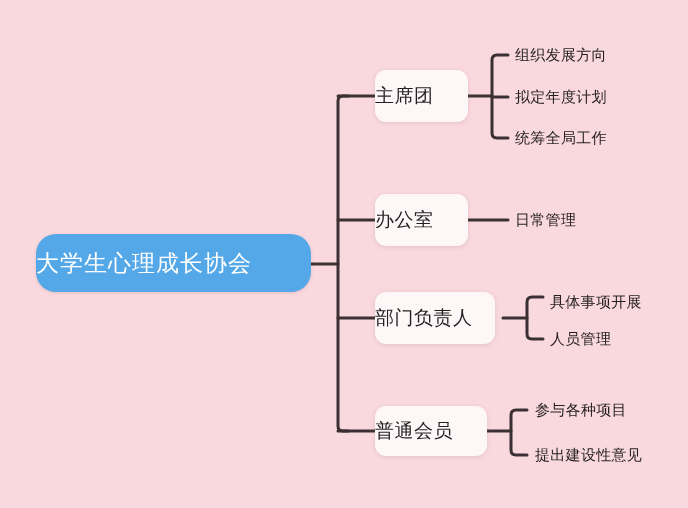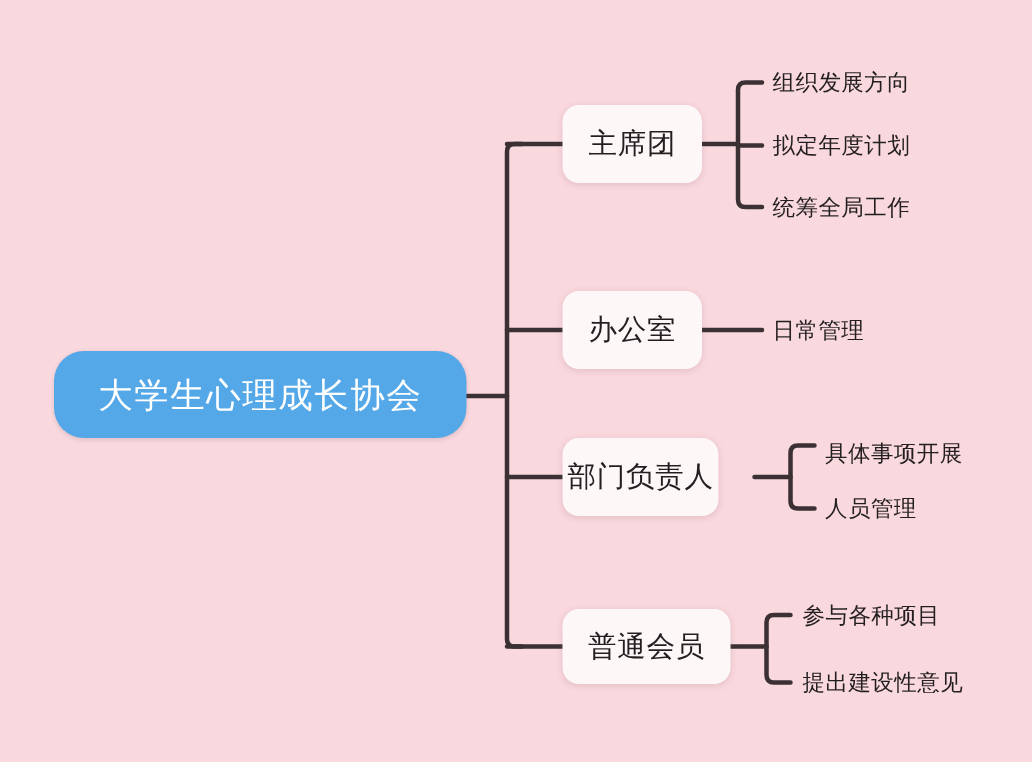--- a/index.html
+++ b/index.html
@@ -25,21 +25,20 @@
     top: 0;
     width: 688px;
     height: 508px;
     pointer-events: none;
   }
   .node {
     position: absolute;
     box-sizing: border-box;
     display: flex;
     align-items: center;
-    justify-content: center;
     white-space: nowrap;
   }
   .root-node {
     background: #55a8e8;
     color: #ffffff;
     border-radius: 20px;
     font-size: 23px;
     letter-spacing: 1px;
     box-shadow: 0 1px 3px rgba(120,80,90,0.18);
   }
@@ -106,21 +105,21 @@
     <span>统筹全局工作</span>
   </div>
 
   <div class="node branch-node" style="left:375px; top:194px; width:93px; height:52px;">
     <span>办公室</span>
   </div>
   <div class="node leaf-node" style="left:515px; top:205px; height:30px;font-family:Liberation Serif, serif;">
     <span>日常管理</span>
   </div>
 
-  <div class="node branch-node" style="left:375px; top:292px; width:104px; height:52px;">
+  <div class="node branch-node" style="left:375px; top:292px; width:120px; height:52px;">
     <span>部门负责人</span>
   </div>
   <div class="node leaf-node" style="left:550px; top:282px; height:30px;align-items:flex-end;">
     <span>具体事项开展</span>
   </div>
   <div class="node leaf-node" style="left:550px; top:324px; height:30px;">
     <span>人员管理</span>
   </div>
 
   <div class="node branch-node" style="left:375px; top:406px; width:112px; height:50px;">

